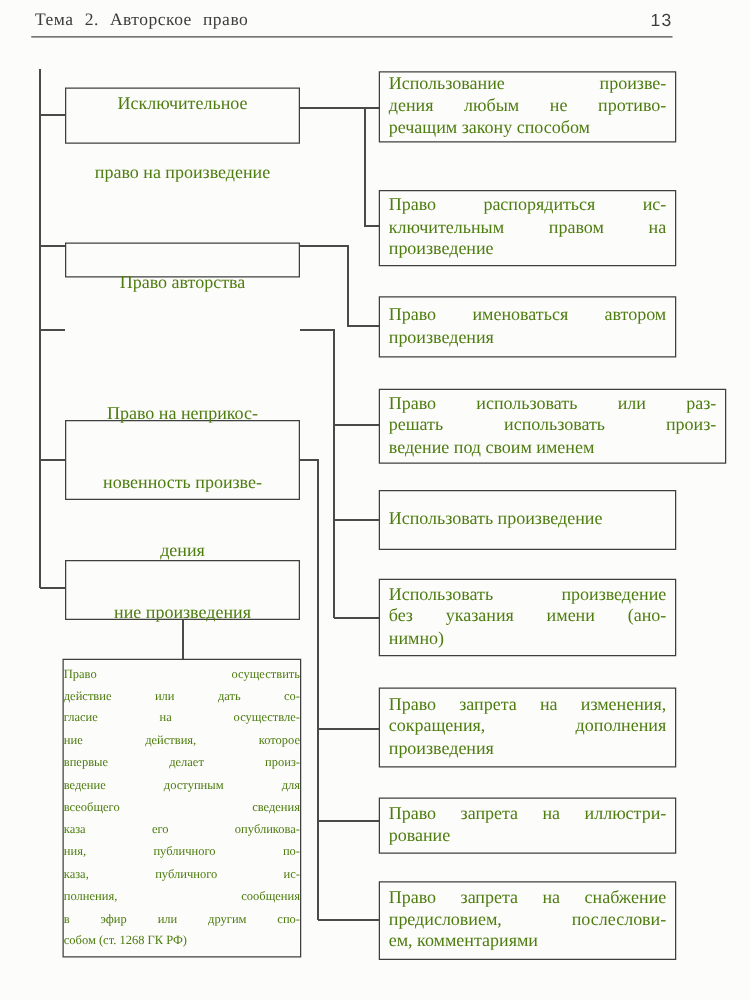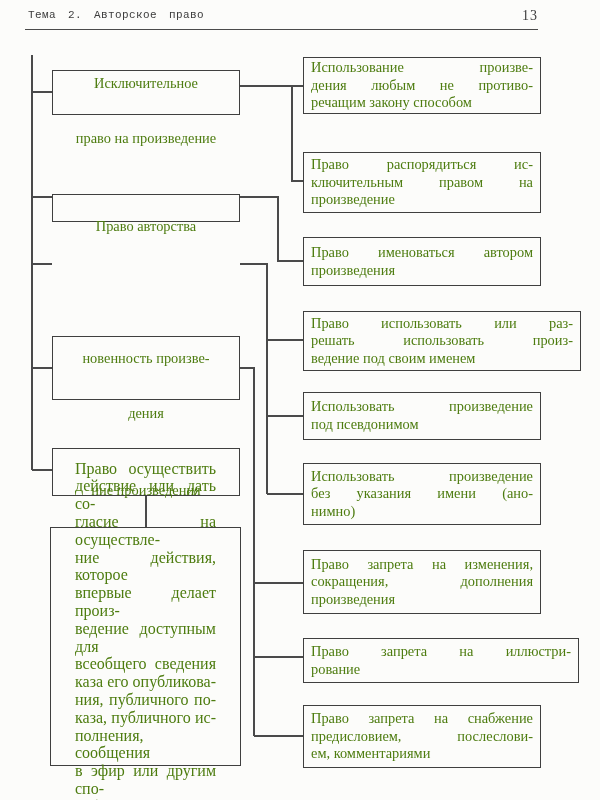--- a/index.html
+++ b/index.html
@@ -3,46 +3,46 @@
 <meta charset="utf-8">
 <style>
   html,body{margin:0;padding:0;background:#e8e8e6;}
   .page{
     position:relative;width:600px;height:800px;margin:0 auto;
     background:#fcfcfa;color:#222;overflow:hidden;
     font-family:"Liberation Serif","DejaVu Serif",serif;
   }
   .hdr-title{
     position:absolute;left:28px;top:9px;
-    font-family:Liberation Mono, monospace;
-    font-size:11px;color:#3c3c3c;letter-spacing:0.4px;word-spacing:5px;
+    font-family:Liberation Serif, serif;
+    font-size:14px;color:#3c3c3c;letter-spacing:0.4px;word-spacing:5px;
   }
   .hdr-num{
     position:absolute;top:8px;left:480px;width:58px;text-align:right;
-    font-family:Liberation Serif, serif;
+    font-family:Liberation Sans, sans-serif;
     font-size:14px;color:#3c3c3c;letter-spacing:1px;
   }
   .hdr-rule{
     position:absolute;left:25px;top:29px;width:513px;height:0;
     border-top:1.6px solid #4a4a4a;
   }
   svg.connectors{position:absolute;left:0;top:0;width:600px;height:800px;}
   svg.connectors path{stroke:#4a4a4a;stroke-width:1.6;fill:none;}
   .box{
     position:absolute;box-sizing:border-box;
     border:1.7px solid #3f3f3f;background:transparent;
     padding:1px 7px;font-size:14.4px;color:#4d7c0f;
     display:flex;flex-direction:column;justify-content:center;
   }
   .box .line{width:100%;text-align:justify;text-align-last:justify;}
   .box .line:last-child{text-align-last:left;}
   .box.center .line,.box.center .line:last-child{text-align:center;text-align-last:center;}
   .lh19 .line{line-height:19px;margin-top:36px;}
   .lh175 .line{line-height:17.6px;}
-  .big{font-size:16px;padding:2px 24px;}
+  .big{font-size:10px;padding:2px 0;}
   .big .line{line-height:17.8px;}
 </style>
 </head>
 <body>
 
 <div class="page">
 
   <div class="hdr-title">Тема 2. Авторское право</div>
   <div class="hdr-num">13</div>
   <div class="hdr-rule"></div>
@@ -72,20 +72,21 @@
       <div class="line">Исключительное</div>
       <div class="line">право на произведение</div>
     </div>
 
   <div class="box center lh19" style="left:52px;top:194px;width:188px;height:28px">
       <div class="line">Право авторства</div>
     </div>
 
 
   <div class="box center lh19" style="left:52px;top:336px;width:188px;height:64px">
+      <div class="line">Право на неприкос-</div>
       <div class="line">новенность произве-</div>
       <div class="line">дения</div>
     </div>
 
   <div class="box center lh19" style="left:52px;top:448px;width:188px;height:48px">
       <div class="line">ние произведения</div>
     </div>
 
   <div class="box big" style="left:50px;top:527px;width:191px;height:239px">
       <div class="line">Право осуществить</div>
@@ -121,36 +122,35 @@
     </div>
 
   <div class="box lh175" style="left:303px;top:311px;width:278px;height:60px">
       <div class="line">Право использовать или раз-</div>
       <div class="line">решать использовать произ-</div>
       <div class="line">ведение под своим именем</div>
     </div>
 
   <div class="box lh175" style="left:303px;top:392px;width:238px;height:48px">
       <div class="line">Использовать произведение</div>
-      <div class="line">под псевдонимом</div>
     </div>
 
   <div class="box lh175" style="left:303px;top:463px;width:238px;height:62px">
       <div class="line">Использовать произведение</div>
       <div class="line">без указания имени (ано-</div>
       <div class="line">нимно)</div>
     </div>
 
   <div class="box lh175" style="left:303px;top:550px;width:238px;height:64px">
       <div class="line">Право запрета на изменения,</div>
       <div class="line">сокращения, дополнения</div>
       <div class="line">произведения</div>
     </div>
 
-  <div class="box lh175" style="left:303px;top:638px;width:276px;height:45px">
+  <div class="box lh175" style="left:303px;top:638px;width:238px;height:45px">
       <div class="line">Право запрета на иллюстри-</div>
       <div class="line">рование</div>
     </div>
 
   <div class="box lh175" style="left:303px;top:705px;width:238px;height:63px">
       <div class="line">Право запрета на снабжение</div>
       <div class="line">предисловием, послеслови-</div>
       <div class="line">ем, комментариями</div>
     </div>
 

